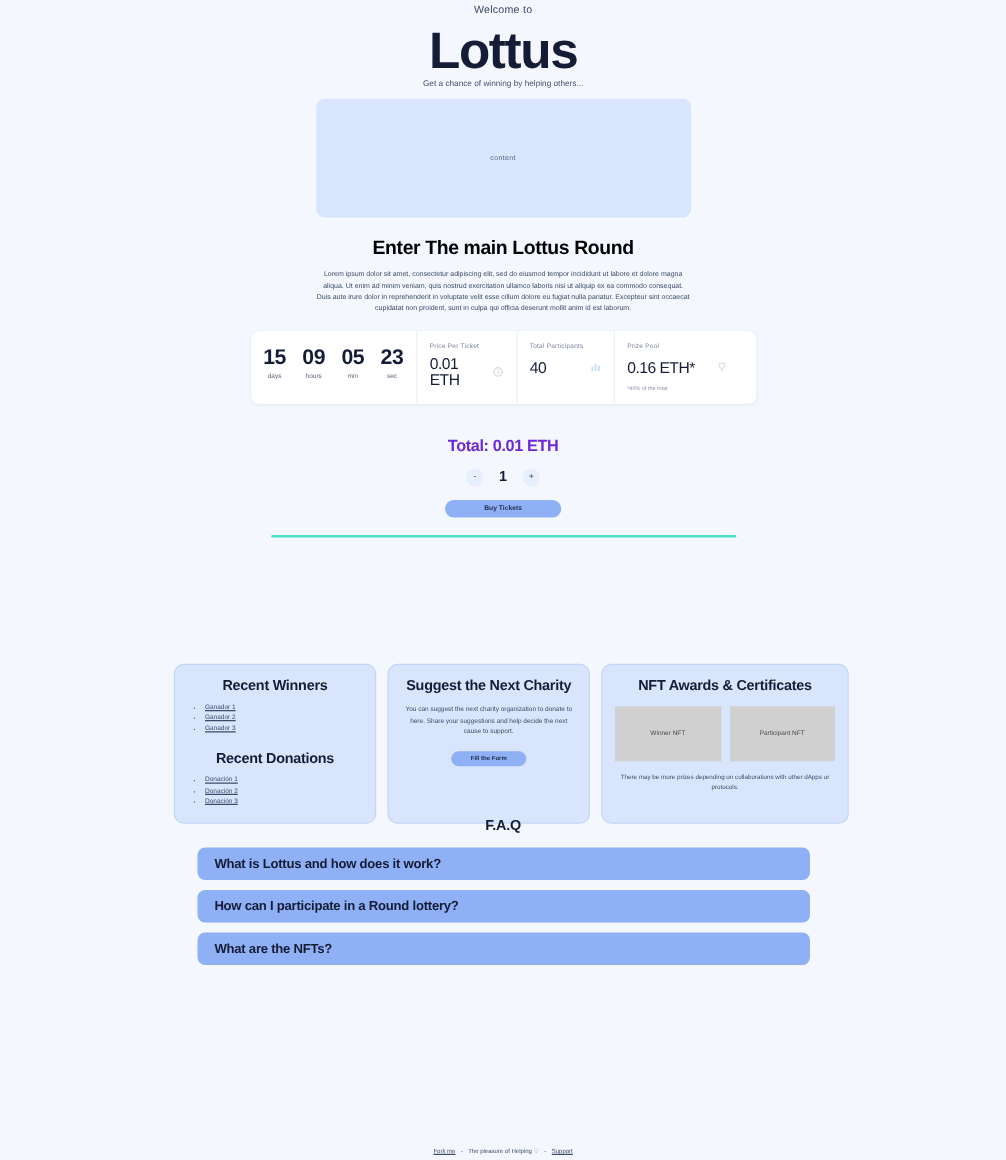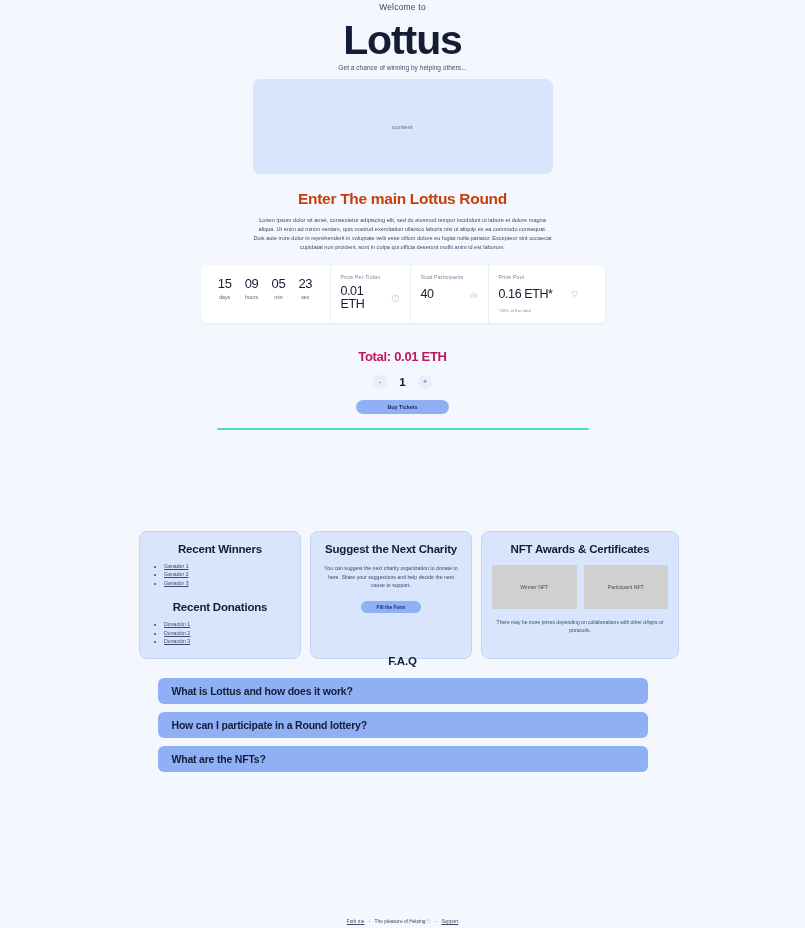--- a/index.html
+++ b/index.html
@@ -57,21 +57,21 @@
     color: #5a6party;
     color: #58637f;
     letter-spacing: .3px;
   }
 
   
   .round-title {
     text-align: center;
     font-size: 15.5px;
     font-weight: bold;
-    color: #c2410c;
+    color: #000000;
     letter-spacing: -.3px;
     margin-top: 16px;
   }
   .round-desc {
     width: 300px;
     margin: 8px auto 0;
     text-align: center;
     font-size: 5.6px;
     line-height: 1.62;
     color: #3f4a69;
@@ -91,22 +91,22 @@
     padding: 9px 10px 10px;
     border-right: 1px solid #eceff6;
     flex: 1 1 auto;
   }
   .stat:last-child { border-right: none; }
 
   .stat-countdown { flex: 0 0 130px; padding-top: 12px; }
   .cd-row { display: flex; justify-content: center; gap: 13px; }
   .cd-cell { text-align: center; }
   .cd-num {
-    font-size: 13px;
-    font-weight: normal;
+    font-size: 17px;
+    font-weight: bold;
     color: #141c36;
     letter-spacing: -.3px;
     line-height: 1;
   }
   .cd-lbl {
     font-size: 5.2px;
     color: #5b6party;
     color: #5a6party;
     color: #59637e;
     margin-top: 4px;
@@ -139,21 +139,21 @@
   .stat-icon { flex: 0 0 auto; opacity: .45; }
   .stat-ticket { flex: 0 0 80px; }
   .stat-part { flex: 0 0 78px; }
   .stat-pool { flex: 0 0 100px; }
 
   
   .total {
     text-align: center;
     font-size: 13px;
     font-weight: bold;
-    color: #be185d;
+    color: #6d28d9;
     letter-spacing: -.3px;
     margin-top: 26px;
   }
   .qty {
     margin-top: 11px;
     display: flex;
     align-items: center;
     justify-content: center;
     gap: 11px;
   }

